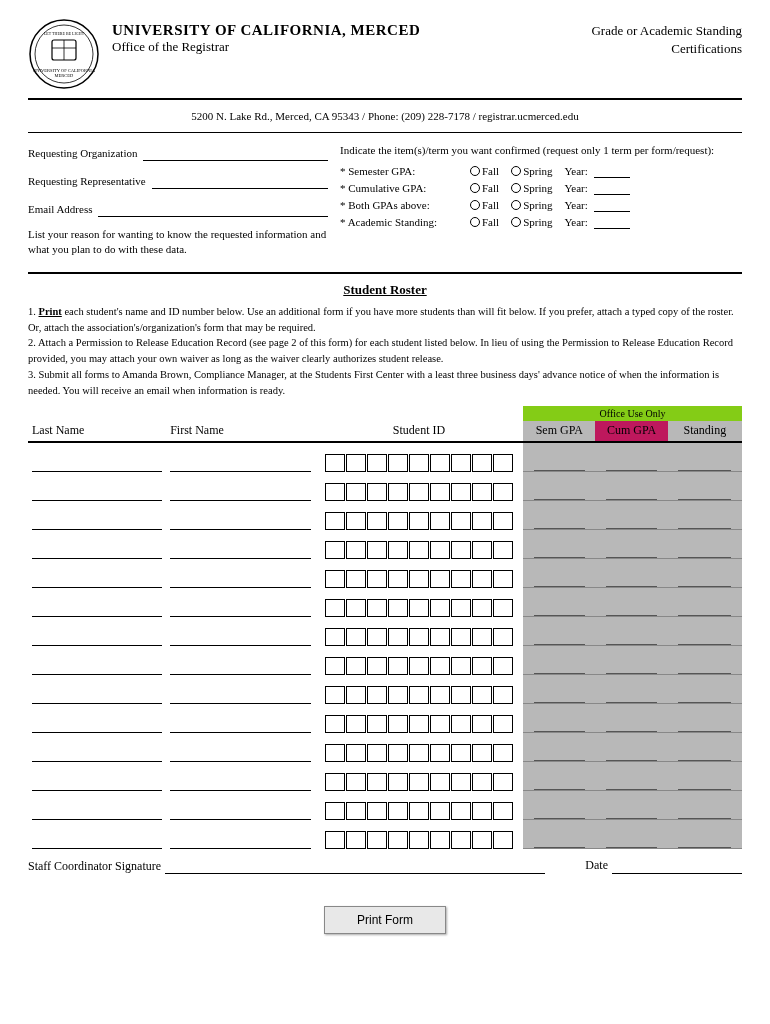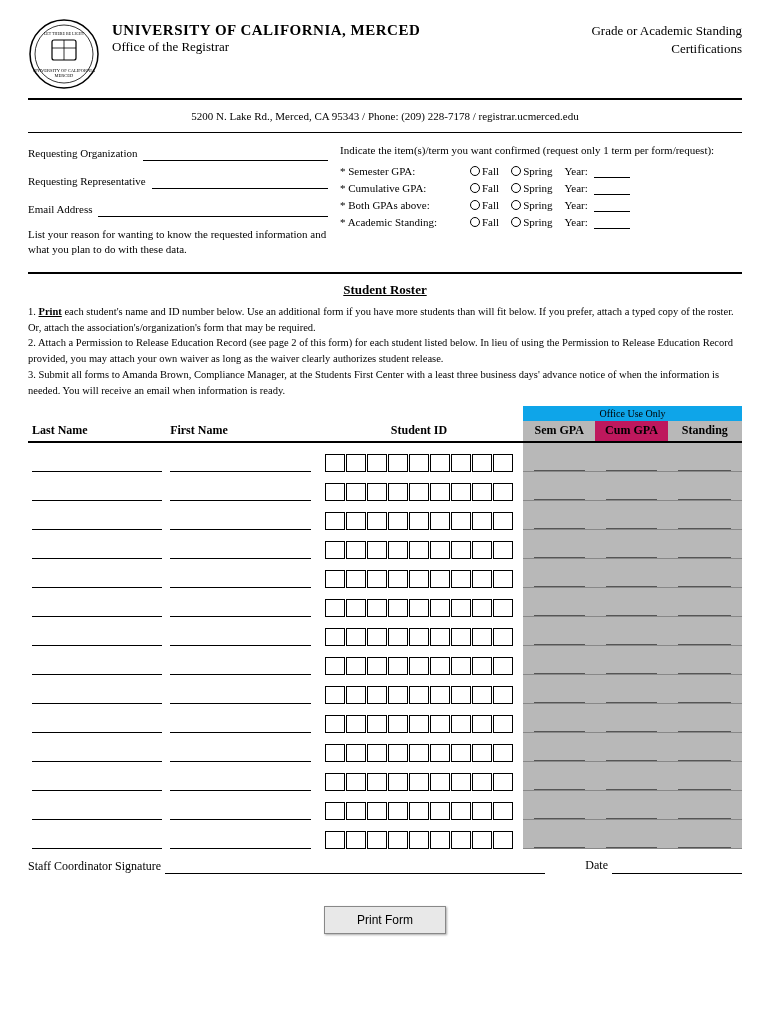--- a/index.html
+++ b/index.html
@@ -195,21 +195,21 @@
 
     
     .roster-table {
       width: 100%;
       border-collapse: collapse;
       margin-top: 4px;
     }
 
     .roster-table th {
       font-size: 12px;
-      font-weight: bold;
+      font-weight: normal;
       text-align: left;
       padding: 2px 4px 4px 4px;
       border-bottom: none;
       vertical-align: bottom;
     }
 
     .roster-table th.center {
       text-align: center;
     }
 
@@ -452,21 +452,21 @@
     <p>2. Attach a Permission to Release Education Record (see page 2 of this form) for each student listed below. In lieu of using the Permission to Release Education Record provided, you may attach your own waiver as long as the waiver clearly authorizes student release.</p>
     <p>3. Submit all forms to Amanda Brown, Compliance Manager, at the Students First Center with a least three business days' advance notice of when the information is needed. You will receive an email when information is ready.</p>
   </div>
 
   <table class="roster-table">
     <thead>
       <tr>
         <th class="col-last"></th>
         <th class="col-first"></th>
         <th class="col-id"></th>
-        <th colspan="3" style="background:#0ea5e9; text-align:center; font-size:10px; font-weight:normal; padding:2px;">Office Use Only</th>
+        <th colspan="3" style="background:#84cc16; text-align:center; font-size:10px; font-weight:normal; padding:2px;">Office Use Only</th>
       </tr>
       <tr class="roster-header-row">
         <th class="col-last">Last Name</th>
         <th class="col-first">First Name</th>
         <th class="col-id center">Student ID</th>
         <th class="col-sem center office-only-group" style="background:#b8b8b8; border-bottom:2px solid #000;">Sem GPA</th>
         <th class="col-cum center office-only-group" style="background:#be185d; border-bottom:2px solid #000;">Cum GPA</th>
         <th class="col-standing center office-only-group" style="background:#b8b8b8; border-bottom:2px solid #000;">Standing</th>
       </tr>
     </thead>

